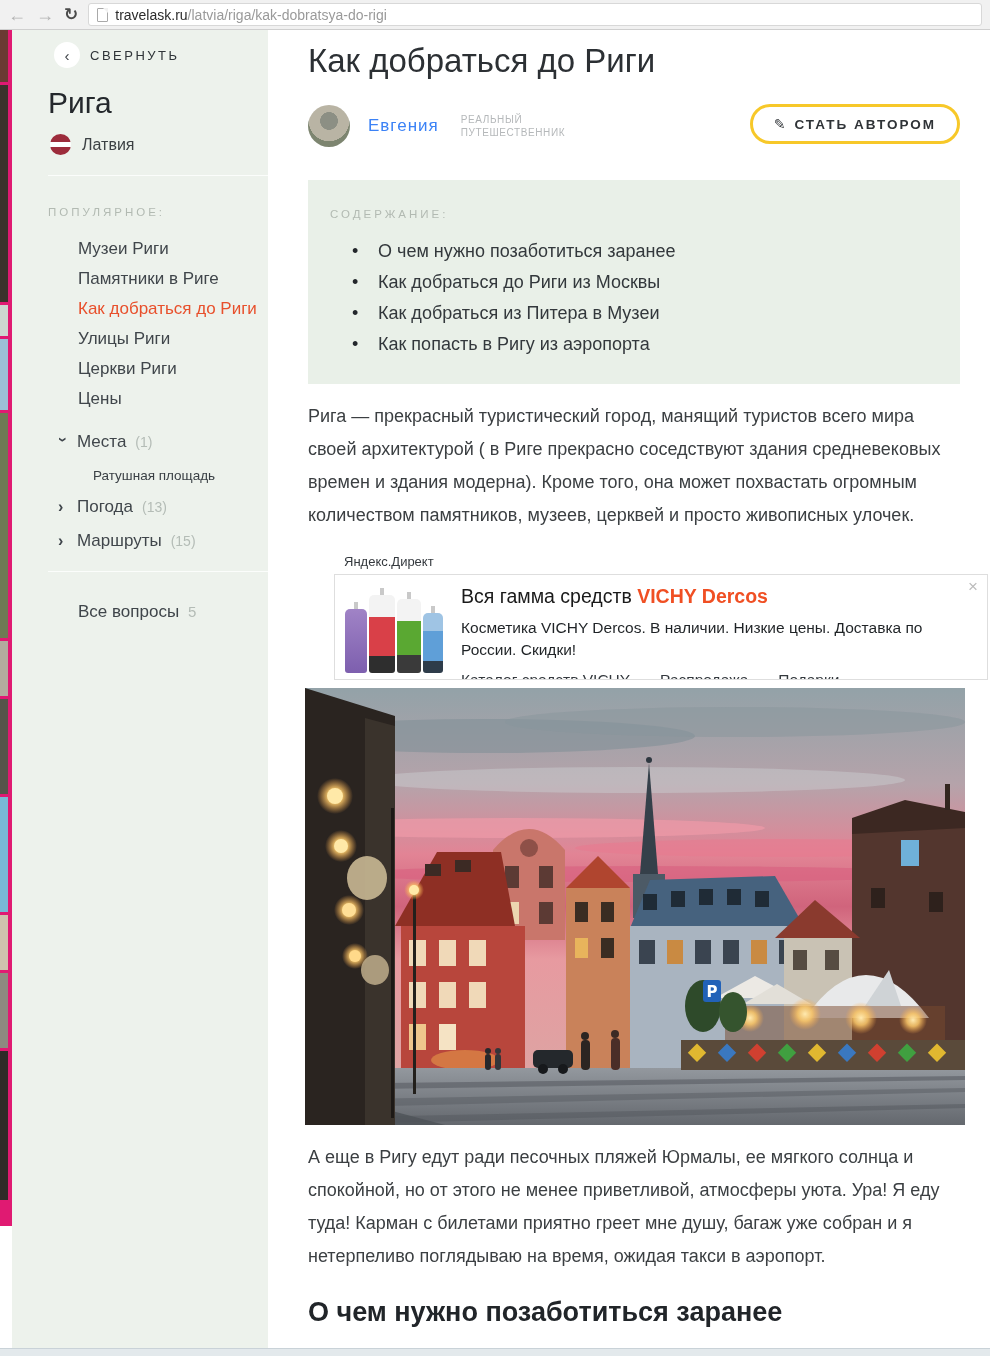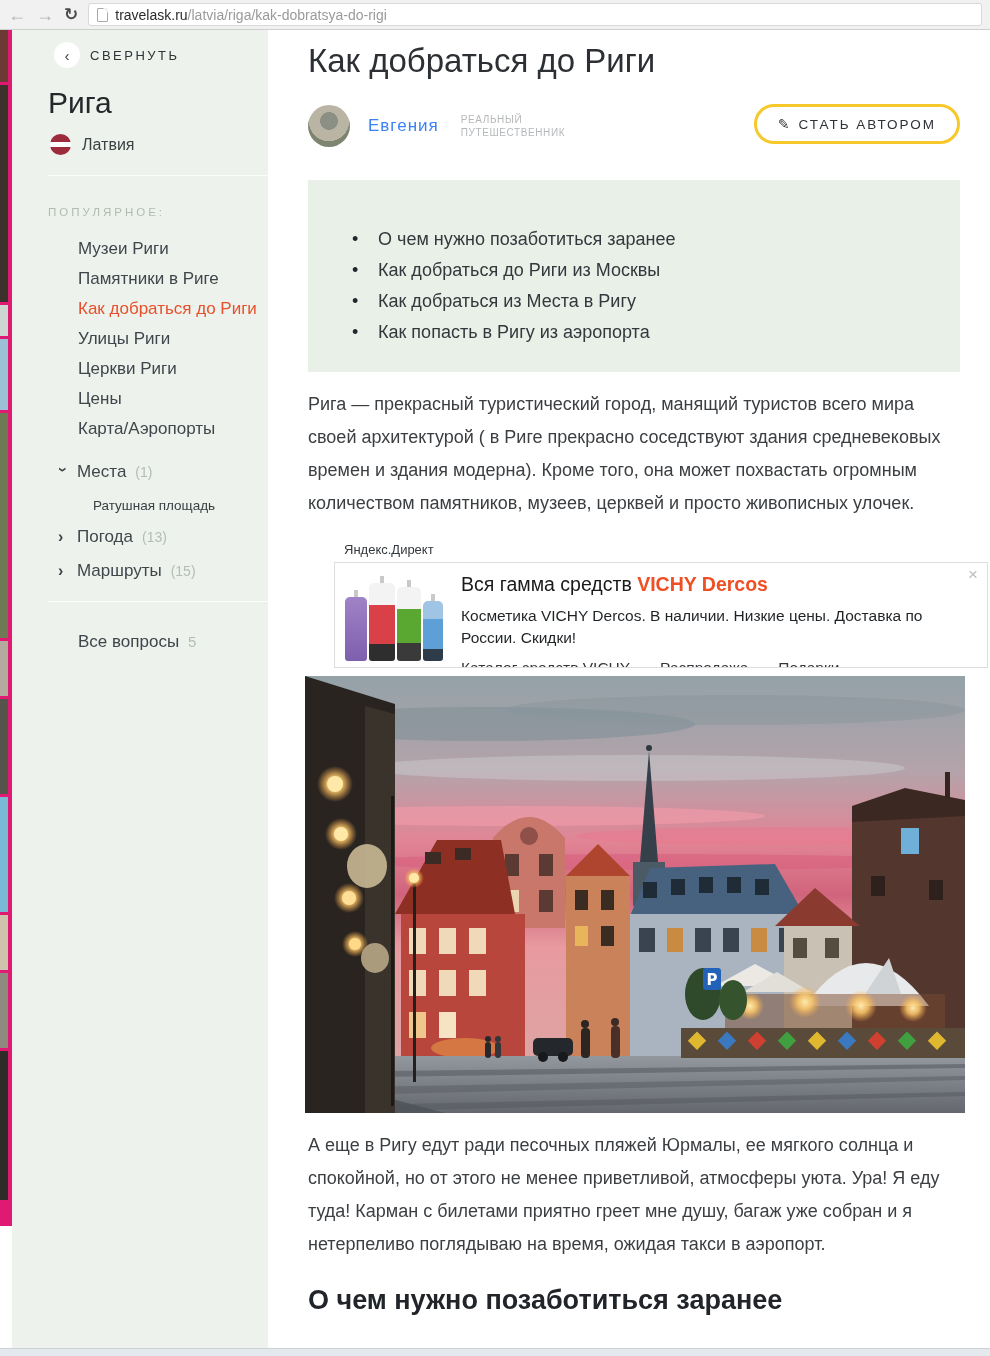--- a/index.html
+++ b/index.html
@@ -56,21 +56,21 @@
   .main{position:absolute;left:268px;top:30px;width:722px;padding:0 30px 0 40px;background:#fff;}
   .title{margin:12px 0 0 0;font-size:33px;font-weight:400;color:#2c3034;}
   .author-row{display:flex;align-items:center;margin-top:24px;height:44px;position:relative;}
   .avatar{width:42px;height:42px;border-radius:50%;flex:0 0 42px;
     background:radial-gradient(circle at 50% 38%,#8c8f84 0 26%,#b9b4a4 27% 60%,#7d8570 61%);}
   .a-name{margin-left:18px;font-size:17px;letter-spacing:1px;color:#3b82f6;font-weight:300;}
   .a-badge{margin-left:22px;font-size:10px;letter-spacing:.6px;color:#b5b8ba;line-height:13px;}
   .become-btn{position:absolute;right:0;top:0;height:40px;border-radius:22px;border:3px solid #f7c829;
     background:#fff;display:flex;align-items:center;gap:9px;padding:0 21px;cursor:pointer;}
   .become-btn .pencil{font-size:14px;color:#2f3337;}
-  .become-btn .blabel{font-size:13.5px;letter-spacing:2px;color:#2f3337;}
+  .become-btn .blabel{font-size:13.5px;letter-spacing:2px;color:#2f3337;font-weight:bold;}
 
   .toc-box{margin-top:32px;background:#e9f0e8;padding:28px 30px 24px 22px;}
   .toc-list{list-style:none;margin:16px 0 0 0;padding:0;}
   .toc-item{font-size:18px;line-height:31px;color:#33383c;font-weight:300;cursor:pointer;padding-left:48px;position:relative;}
   .toc-item::before{content:"•";position:absolute;left:22px;color:#23272b;}
 
   .article-text{width:652px;margin:16px 0 0 0;font-size:18px;font-weight:300;line-height:33px;color:#3b3f42;}
 
   .ad-wrap{margin-top:22px;padding-left:26px;}
   .ad-provider{font-size:13px;color:#33383d;margin-left:10px;cursor:pointer;}
@@ -140,21 +140,20 @@
     </div>
     <hr class="sb-divider">
     <div class="pop-label">ПОПУЛЯРНОЕ:</div>
     <ul class="pop-list" id="popular-list">
         <li class="pop-item">Музеи Риги</li>
         <li class="pop-item">Памятники в Риге</li>
         <li class="pop-item active">Как добраться до Риги</li>
         <li class="pop-item">Улицы Риги</li>
         <li class="pop-item">Церкви Риги</li>
         <li class="pop-item">Цены</li>
-        <li class="pop-item">Карта/Аэропорты</li>
       </ul>
 
     <div class="tree">
       <div class="tree-row">
         <span class="chev down">›</span>
         <span class="tr-label">Места</span>
         <span class="cnt">(1)</span>
       </div>
       <div class="tree-child">Ратушная площадь</div>
       <div class="tree-row">
@@ -186,24 +185,25 @@
         <span>РЕАЛЬНЫЙ</span><br>
         <span>ПУТЕШЕСТВЕННИК</span>
       </span>
       <button class="become-btn">
         <span class="pencil">✎</span>
         <span class="blabel">СТАТЬ АВТОРОМ</span>
       </button>
     </div>
 
     <section class="toc-box">
+      <div class="toc-label">СОДЕРЖАНИЕ:</div>
       <ul class="toc-list" id="toc-list">
           <li class="toc-item">О чем нужно позаботиться заранее</li>
           <li class="toc-item">Как добраться до Риги из Москвы</li>
-          <li class="toc-item">Как добраться из Места в Ригу</li>
+          <li class="toc-item">Как добраться из Питера в Музеи</li>
           <li class="toc-item">Как попасть в Ригу из аэропорта</li>
         </ul>
     </section>
 
     <p class="article-text">Рига — прекрасный туристический город, манящий туристов всего мира своей архитектурой ( в Риге прекрасно соседствуют здания средневековых времен и здания модерна). Кроме того, она может похвастать огромным количеством памятников, музеев, церквей и просто живописных улочек.</p>
 
     <div class="ad-wrap">
       <div class="ad-provider">Яндекс.Директ</div>
       <div class="ad-box">
         <span class="ad-close">×</span>

